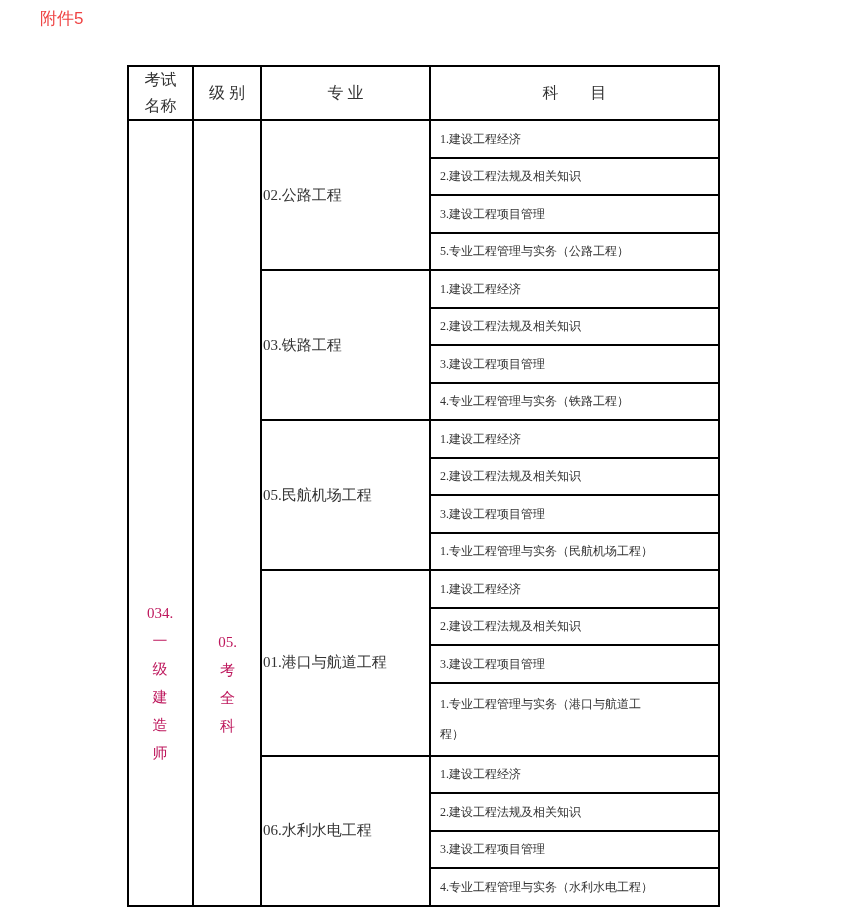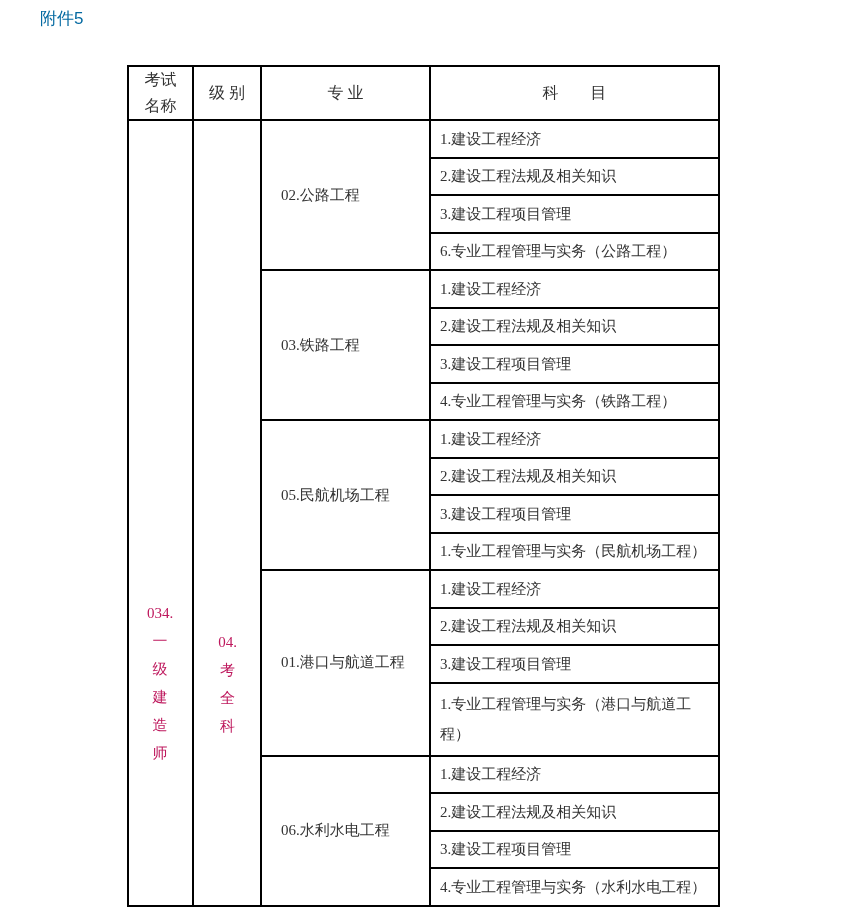--- a/index.html
+++ b/index.html
@@ -11,21 +11,21 @@
     overflow: hidden;
     font-family: "Liberation Serif", "DejaVu Serif", serif;
     color: #333333;
   }
   .attachment-label {
     position: absolute;
     left: 40px;
     top: 7px;
     font-family: "Liberation Sans", "DejaVu Sans", sans-serif;
     font-size: 17px;
-    color: #0369a1;
+    color: #ef4444;
   }
   .doc-title {
     position: absolute;
     left: 40px;
     top: 30px;
     width: 811px;
     text-align: center;
     font-family: "Liberation Sans", "DejaVu Sans", sans-serif;
     font-weight: bold;
     font-size: 24px;
@@ -51,24 +51,24 @@
   tr.r   { height: 37.5px; }
   tr.tall{ height: 73px; }
   th.hcell {
     font-size: 16px;
     text-align: center;
     line-height: 26px;
   }
   td.major-cell {
     font-size: 15px;
     text-align: left;
-    padding: 0 4px 0 19px;
+    padding: 0 4px 0 1px;
   }
   td.subject-cell {
-    font-size: 15px;
+    font-size: 12px;
     text-align: left;
     padding: 0 0 0 9px;
     white-space: pre-line;
     line-height: 30px;
   }
   .vtext {
     position: absolute;
     font-size: 15px;
     line-height: 28px;
     text-align: center;
@@ -110,21 +110,21 @@
       <td class="major-cell" rowspan="4">02.公路工程</td>
       <td class="subject-cell">1.建设工程经济</td>
     </tr>
     <tr class="r">
           <td class="subject-cell">2.建设工程法规及相关知识</td>
         </tr>
     <tr class="r">
           <td class="subject-cell">3.建设工程项目管理</td>
         </tr>
     <tr class="r">
-          <td class="subject-cell">6.专业工程管理与实务（公路工程）</td>
+          <td class="subject-cell">5.专业工程管理与实务（公路工程）</td>
         </tr>
 
     <tr class="r">
       <td class="major-cell" rowspan="4">03.铁路工程</td>
       <td class="subject-cell">1.建设工程经济</td>
     </tr>
     <tr class="r">
           <td class="subject-cell">2.建设工程法规及相关知识</td>
         </tr>
     <tr class="r">
@@ -181,19 +181,19 @@
 
   <div class="vtext vtext-exam">
       <div>034.</div>
       <div>一</div>
       <div>级</div>
       <div>建</div>
       <div>造</div>
       <div>师</div>
     </div>
   <div class="vtext vtext-level">
-      <div>04.</div>
+      <div>05.</div>
       <div>考</div>
       <div>全</div>
       <div>科</div>
     </div>
 
 </div>
 
 </body></html>

